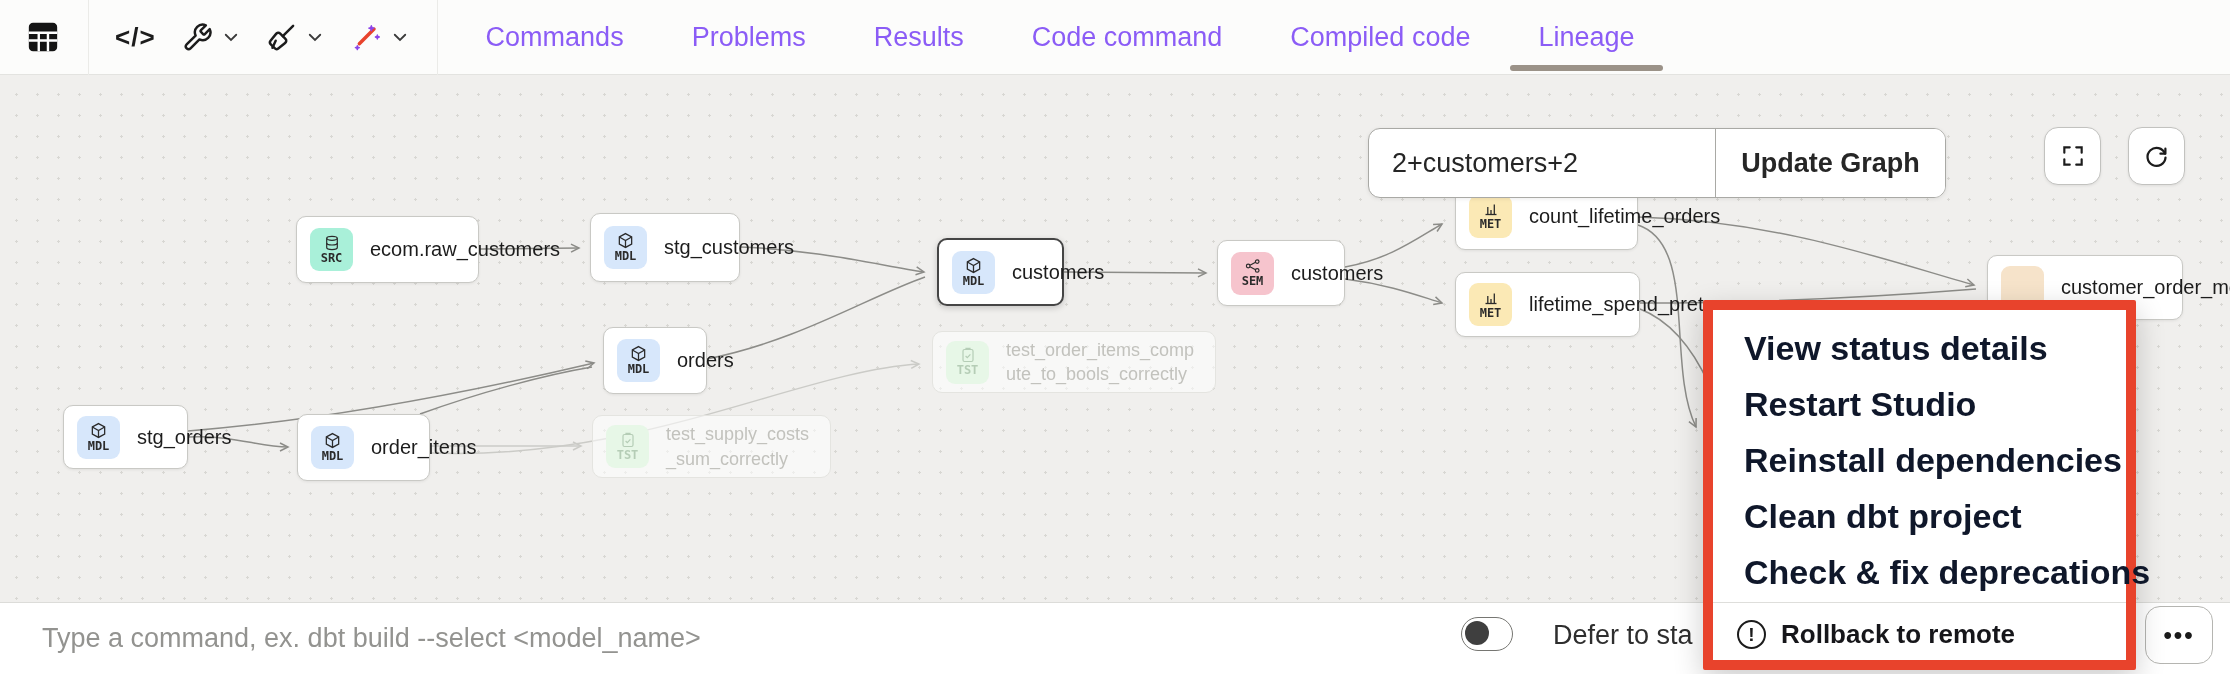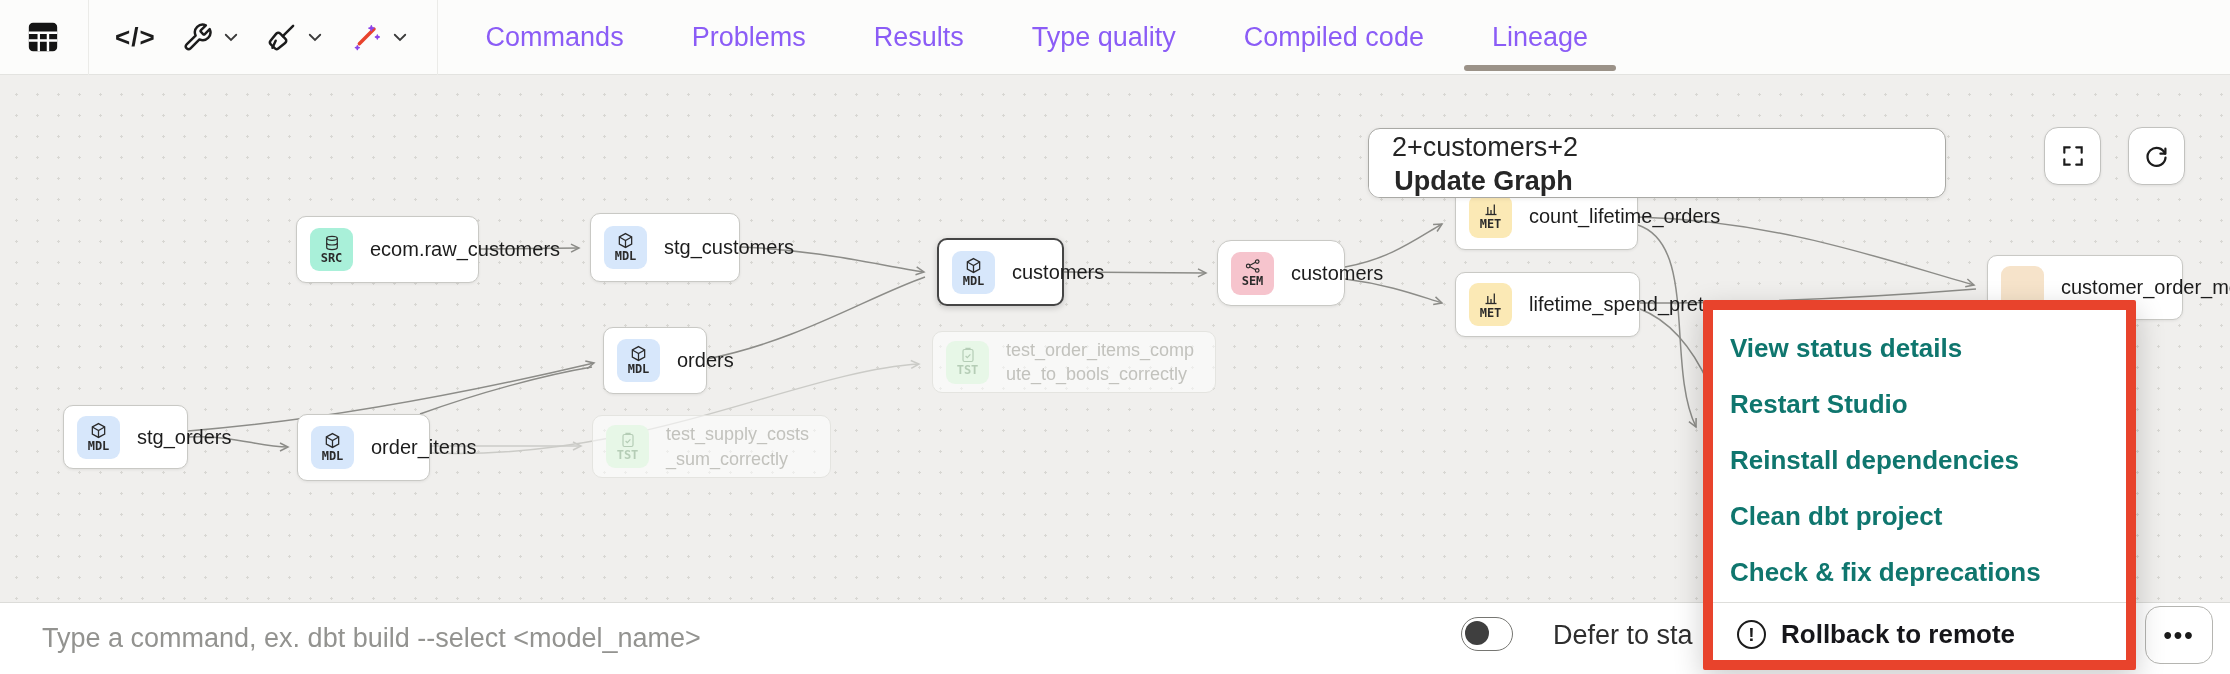--- a/index.html
+++ b/index.html
@@ -44,37 +44,37 @@
   .badge.src { background:#a9f0d9; }
   .badge.sem { background:#f6c4cd; }
   .badge.met { background:#fbe9b5; }
   .badge.svq { background:#f6e3ca;gap:34px; }
   .badge.tst { background:#e7f7e7; }
   .node.faded .badge .btxt { color:#b5cdb6; }
 
   
   .selector-wrap { position:absolute; left:1368px; top:53px; width:578px; height:70px; z-index:6;
           background:#fff; border:1.5px solid #a9a9a5; border-radius:12px; display:flex;
-          box-shadow:0 1px 4px rgba(0,0,0,.08); overflow:hidden;flex-direction:column; }
+          box-shadow:0 1px 4px rgba(0,0,0,.08); overflow:hidden; }
   .selector-input { flex:1 1 auto; display:flex; align-items:center; padding-left:23px; font-size:27px;
           color:#262626; cursor:text; }
   .selector-divider { width:1.5px; background:#a9a9a5; }
   .update-btn { width:229px; display:flex; align-items:center; justify-content:center; font-size:27px;
           font-weight:600; color:#262626; cursor:pointer; background:#fff; }
 
   .sq-btn { position:absolute; top:52px; width:57px; height:58px; background:#fff; z-index:6;
           border:1.5px solid #c2c2bf; border-radius:14px; display:flex; align-items:center;
           justify-content:center; cursor:pointer; box-shadow:0 1px 3px rgba(0,0,0,.08); }
 
   
   .ctx-menu { position:absolute; left:1703px; top:300px; width:433px; height:370px; z-index:40;
           background:#fff; border:10px solid #e8432c; border-radius:2px;
           box-shadow:0 10px 30px rgba(0,0,0,.20); padding:10px 0 0 0; }
-  .ctx-item { height:56px; display:flex; align-items:center; padding-left:17px; font-size:26px;
-          font-weight:600; color:#0f766e; cursor:pointer; white-space:nowrap; }
+  .ctx-item { height:56px; display:flex; align-items:center; padding-left:31px; font-size:34px;
+          font-weight:600; color:#0f172a; cursor:pointer; white-space:nowrap; }
   .ctx-sep { height:1px; background:#dededb; margin:2px 0 3px 0; }
   .ctx-danger { height:56px; display:flex; align-items:center; gap:15px; padding-left:24px;
           font-size:26px; font-weight:600; color:#16161a; cursor:pointer; }
   .alert-circle { width:29px; height:29px; border:2.2px solid #1c1c1c; border-radius:50%; flex:none;
           display:flex; align-items:center; justify-content:center; font-size:19px; font-weight:bold;
           color:#1c1c1c; line-height:1; }
 
   
   .bottombar { position:absolute; left:0; top:602px; width:2230px; height:71px; background:#fff;
           border-top:1px solid #dcdcd9; display:flex; align-items:center; z-index:20; }
@@ -138,21 +138,21 @@
         <svg class="chev" width="18" height="18" viewBox="0 0 24 24" fill="none" stroke="#3a3a3a" stroke-width="2.4" stroke-linecap="round">
             <path d="M5 9 L12 16 L19 9"></path>
           </svg>
       </div>
     </div>
     <div class="vdiv"></div>
     <div class="tabs">
       <div class="tab">Commands</div>
       <div class="tab">Problems</div>
       <div class="tab">Results</div>
-      <div class="tab">Type quality</div>
+      <div class="tab">Code command</div>
       <div class="tab">Compiled code</div>
       <div class="tab active">Lineage</div>
     </div>
   </div>
 
   <div class="canvas">
 
     <svg class="edges" width="2230" height="527" viewBox="0 0 2230 527">
       <defs>
         <marker id="arw" markerWidth="12" markerHeight="12" refX="9" refY="5" orient="auto" markerUnits="userSpaceOnUse">
@@ -243,21 +243,21 @@
       <span class="badge mdl">
         <svg width="17" height="17" viewBox="0 0 16 16" fill="none" stroke="#2b2b2b" stroke-width="1.2">
             <path d="M8 1.5 L13.8 4.7 V11.3 L8 14.5 L2.2 11.3 V4.7 Z"></path>
             <path d="M2.2 4.7 L8 8 L13.8 4.7 M8 8 V14.5"></path>
           </svg>
         <span class="btxt">MDL</span>
       </span>
       <span class="nlabel">customers</span>
     </div>
 
-    <div class="node" style="left:1217px; top:165px; width:128px; height:66px;border-radius:14px;">
+    <div class="node" style="left:1217px; top:165px; width:128px; height:66px;">
       <span class="badge sem">
         <svg width="16" height="16" viewBox="0 0 16 16" fill="none" stroke="#2b2b2b" stroke-width="1.2">
             <circle cx="3.2" cy="8" r="1.8"></circle>
             <circle cx="12.2" cy="3.6" r="1.8"></circle>
             <circle cx="12.2" cy="12.4" r="1.8"></circle>
             <path d="M4.9 7.2 L10.6 4.3 M4.9 8.8 L10.6 11.7"></path>
           </svg>
         <span class="btxt">SEM</span>
       </span>
       <span class="nlabel">customers</span>

